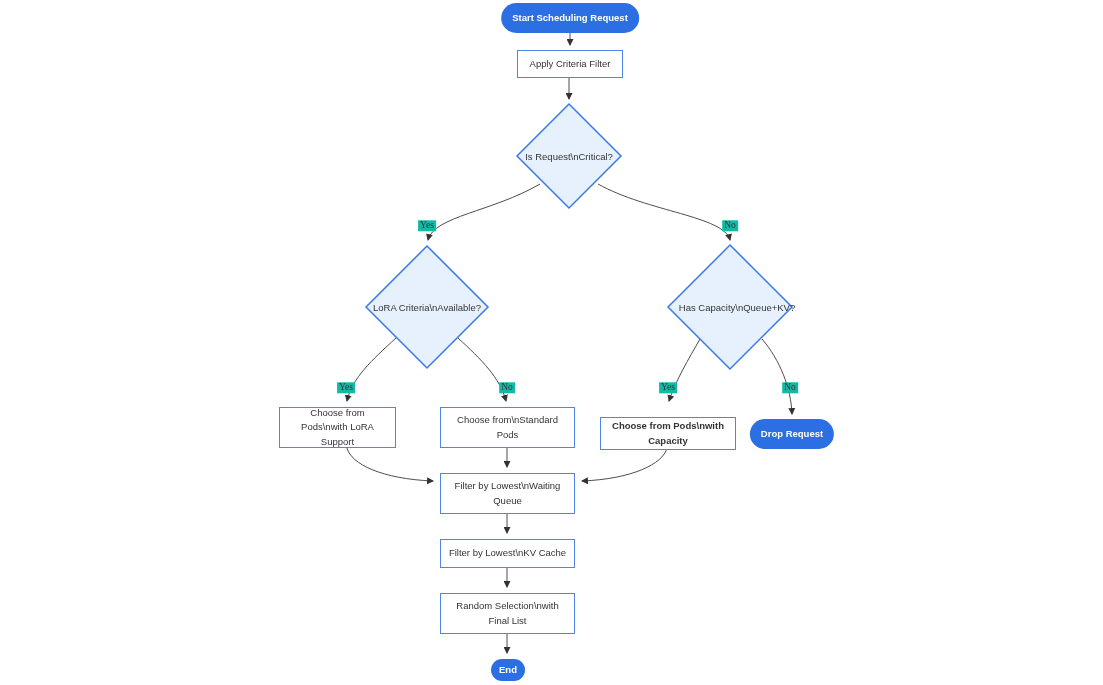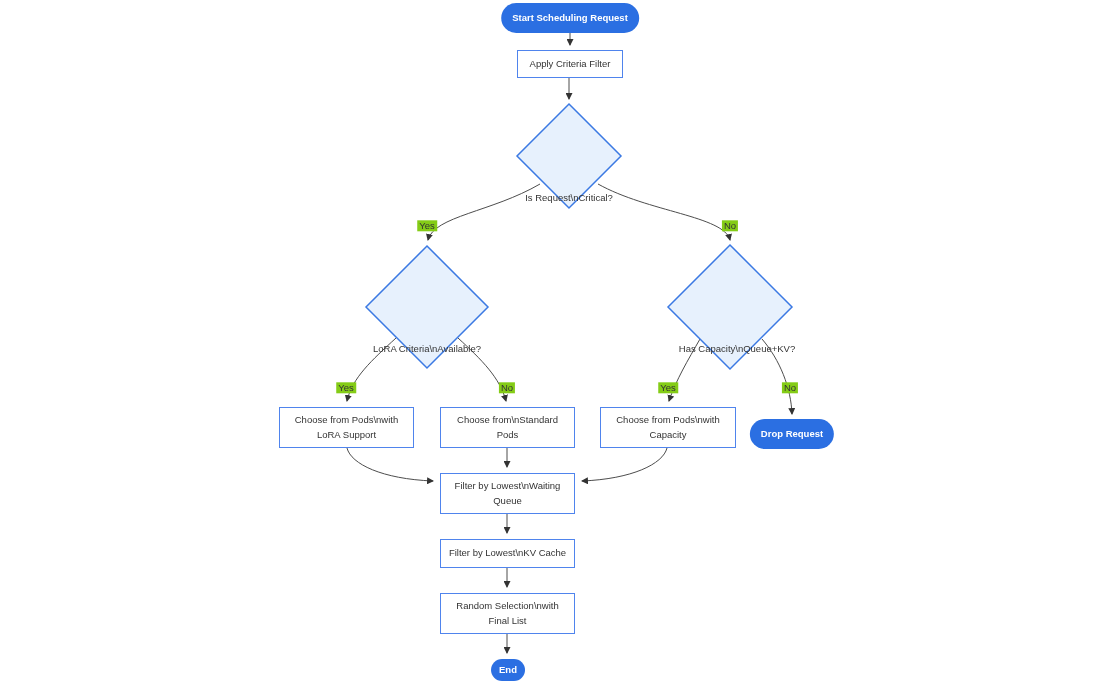--- a/index.html
+++ b/index.html
@@ -38,30 +38,30 @@
     transform: translateX(-50%);
     white-space: nowrap;
   }
   .diamond-label {
     position: absolute;
     transform: translate(-50%, -50%);
     white-space: nowrap;
     font-size: 9.5px;
     color: #333333;
     text-align: center;
-    margin-top: 41px;
   }
   .edge-label {
     position: absolute;
     transform: translate(-50%, -50%);
-    background: #84cc16;
+    background: #14b8a6;
     color: #333333;
     font-size: 9.5px;
     line-height: 1.2;
     padding: 0 2px;
+    font-family: Liberation Serif, serif;
   }
 </style>
 </head>
 <body>
 
 <div class="canvas">
 
   <svg class="edges" viewBox="0 0 1103 685" xmlns="http://www.w3.org/2000/svg">
     <defs>
       <marker id="arrow" viewBox="0 0 10 10" refX="8.5" refY="5" markerWidth="7" markerHeight="7" orient="auto">
@@ -92,25 +92,25 @@
   </svg>
 
   <div class="node pill" style="left:570px; top:3px; height:22px;">Start Scheduling Request</div>
 
   <div class="node pill" style="left:792px; top:419px; height:21px;">Drop Request</div>
 
   <div class="node pill" style="left:508px; top:659px; height:22px; padding:0 8px;">End</div>
 
   <div class="node rect" style="left:517px; top:50px; width:106px; height:28px;">Apply Criteria Filter</div>
 
-  <div class="node rect" style="left:279px; top:407px; width:135px; height:41px;">Choose from Pods\nwith LoRA Support</div>
+  <div class="node rect" style="left:279px; top:407px; width:117px; height:41px;">Choose from Pods\nwith LoRA Support</div>
 
   <div class="node rect" style="left:440px; top:407px; width:135px; height:41px;">Choose from\nStandard Pods</div>
 
-  <div class="node rect" style="left:600px; top:407px; width:136px; height:41px;">Choose from Pods\nwith Capacity</div>
+  <div class="node rect" style="left:600px; top:417px; width:136px; height:33px;font-weight:bold;">Choose from Pods\nwith Capacity</div>
 
   <div class="node rect" style="left:440px; top:473px; width:135px; height:41px;">Filter by Lowest\nWaiting Queue</div>
 
   <div class="node rect" style="left:440px; top:539px; width:135px; height:29px; padding:0 4px;">Filter by Lowest\nKV Cache</div>
 
   <div class="node rect" style="left:440px; top:593px; width:135px; height:41px;">Random Selection\nwith Final List</div>
 
   <div class="diamond-label" style="left:569px; top:156px;">Is Request\nCritical?</div>
 
   <div class="diamond-label" style="left:427px; top:307px;">LoRA Criteria\nAvailable?</div>

